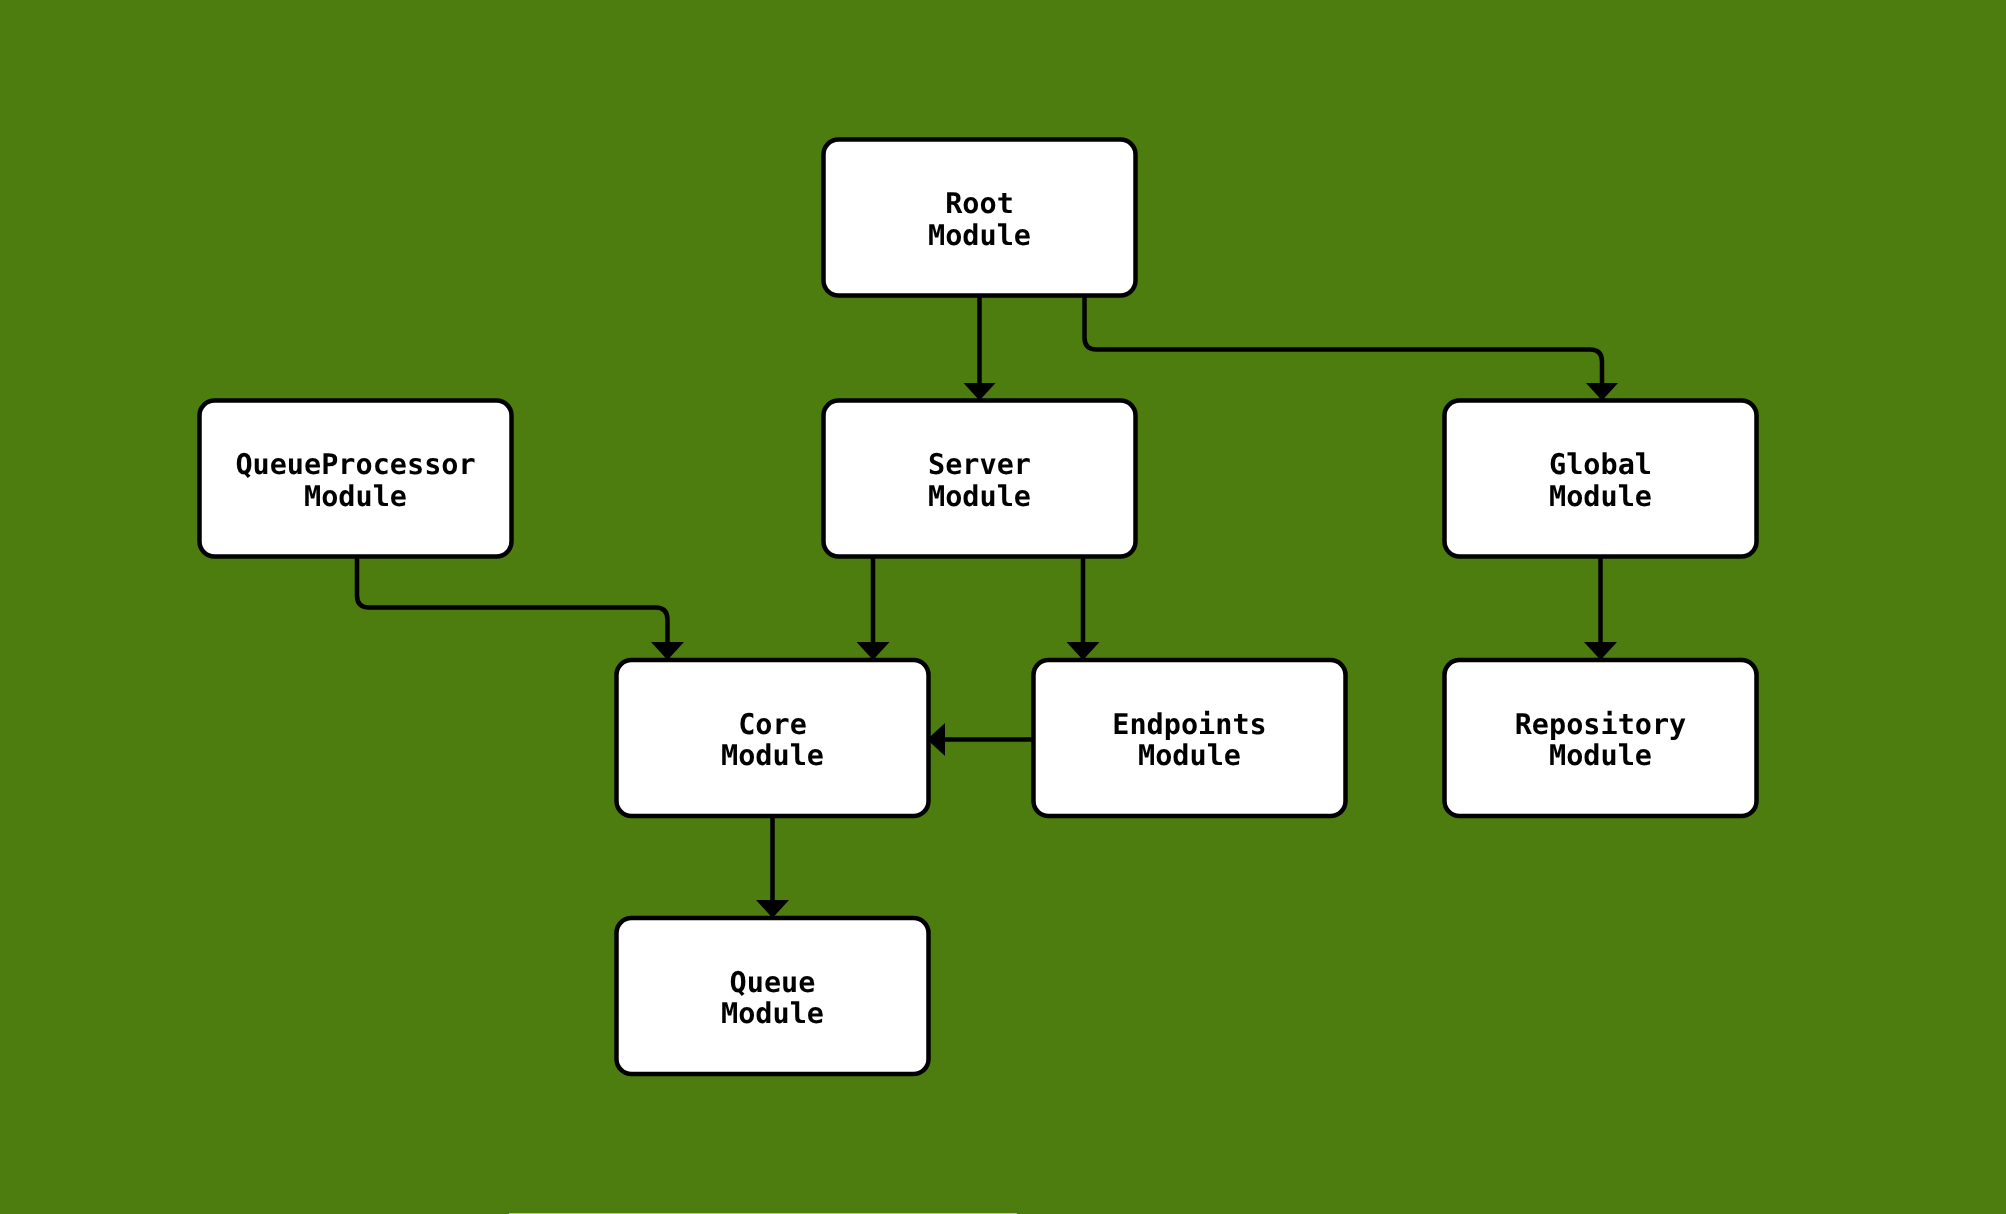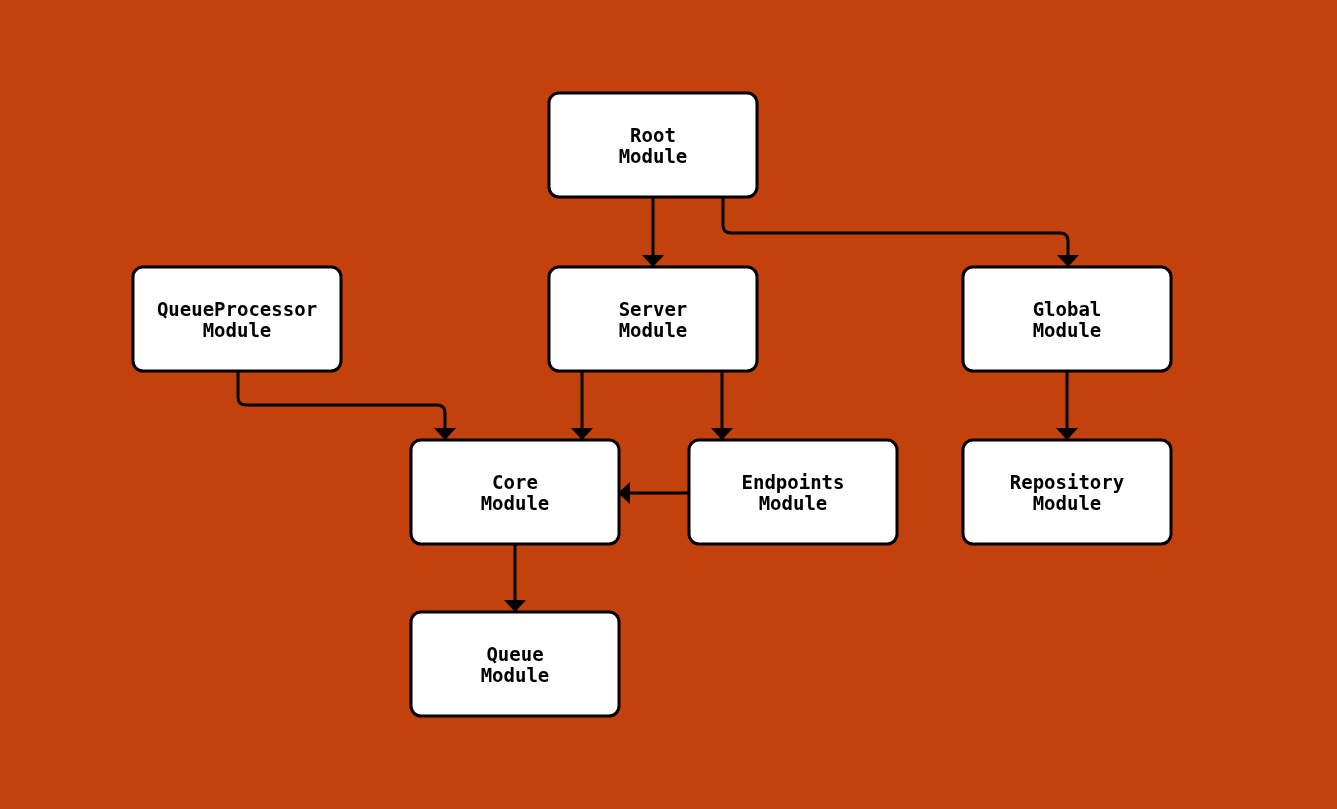--- a/index.html
+++ b/index.html
@@ -4,21 +4,21 @@
 <style>
   html, body {
     margin: 0;
     padding: 0;
     background: #ffffff;
   }
   .canvas {
     position: relative;
     width: 1337px;
     height: 809px;
-    background: #c2410c;
+    background: #4d7c0f;
     overflow: hidden;
   }
   .node-box {
     fill: #ffffff;
     stroke: #000000;
     stroke-width: 3;
   }
   .edge {
     fill: none;
     stroke: #000000;

